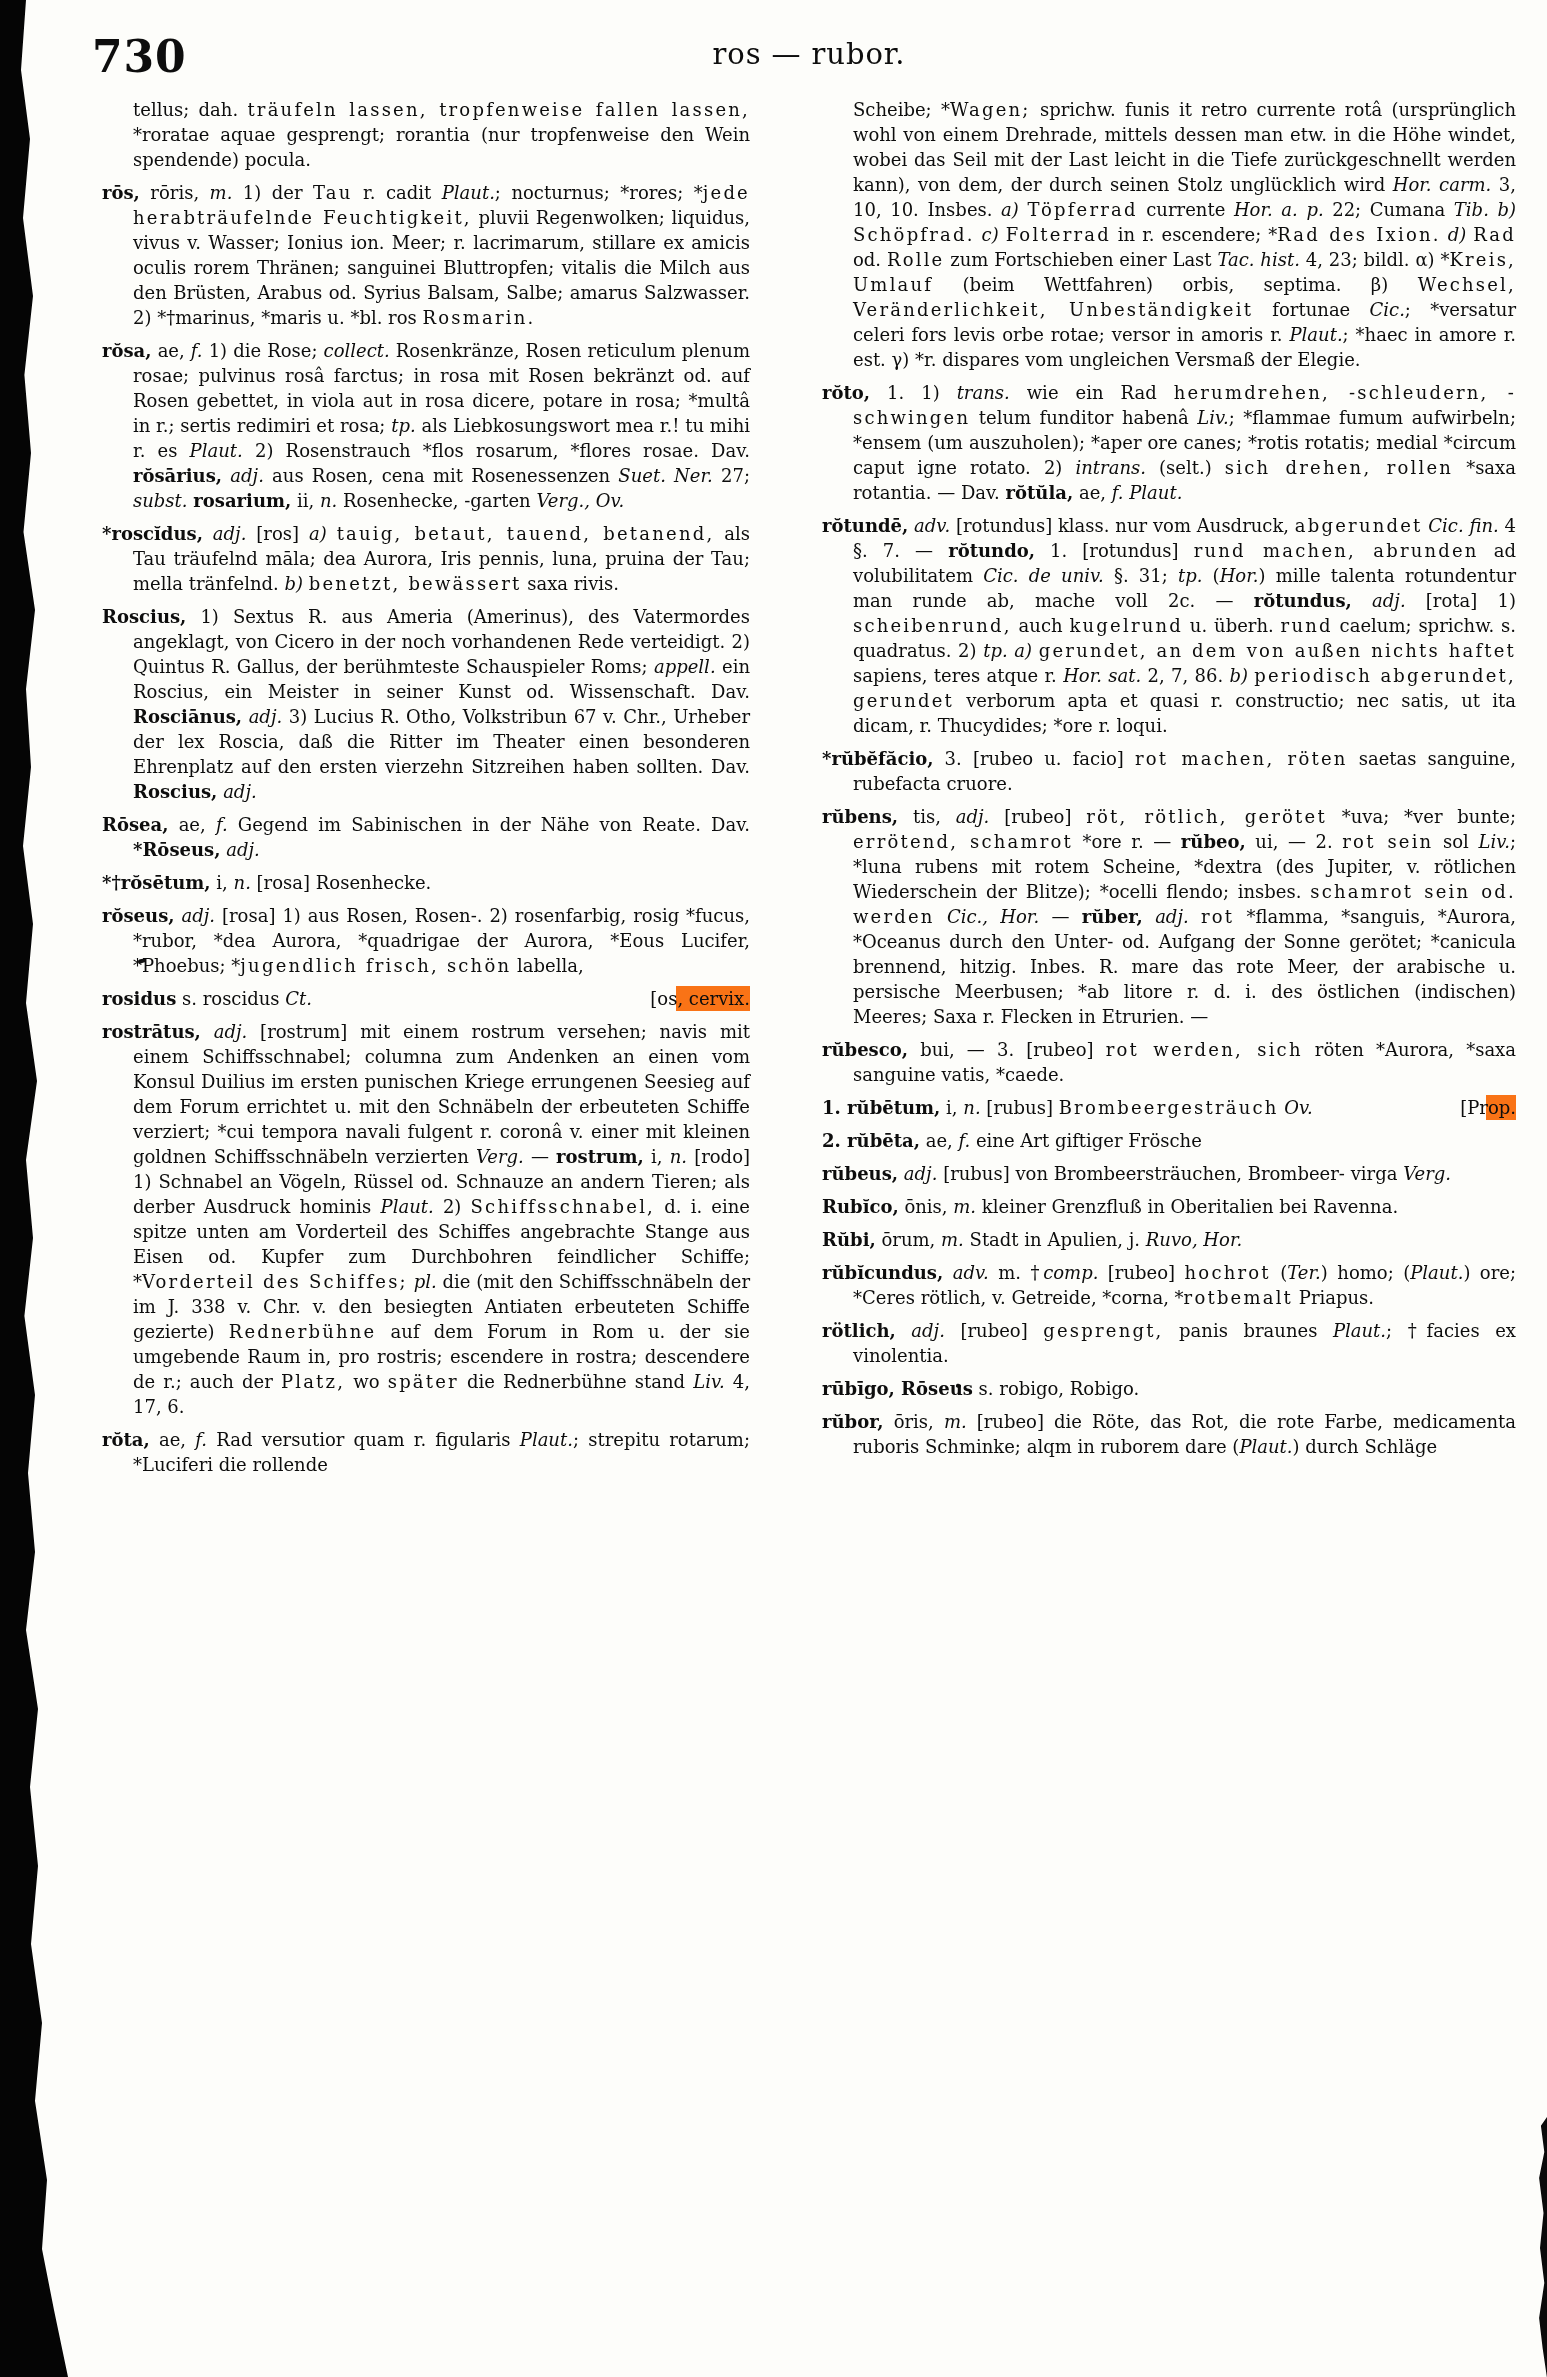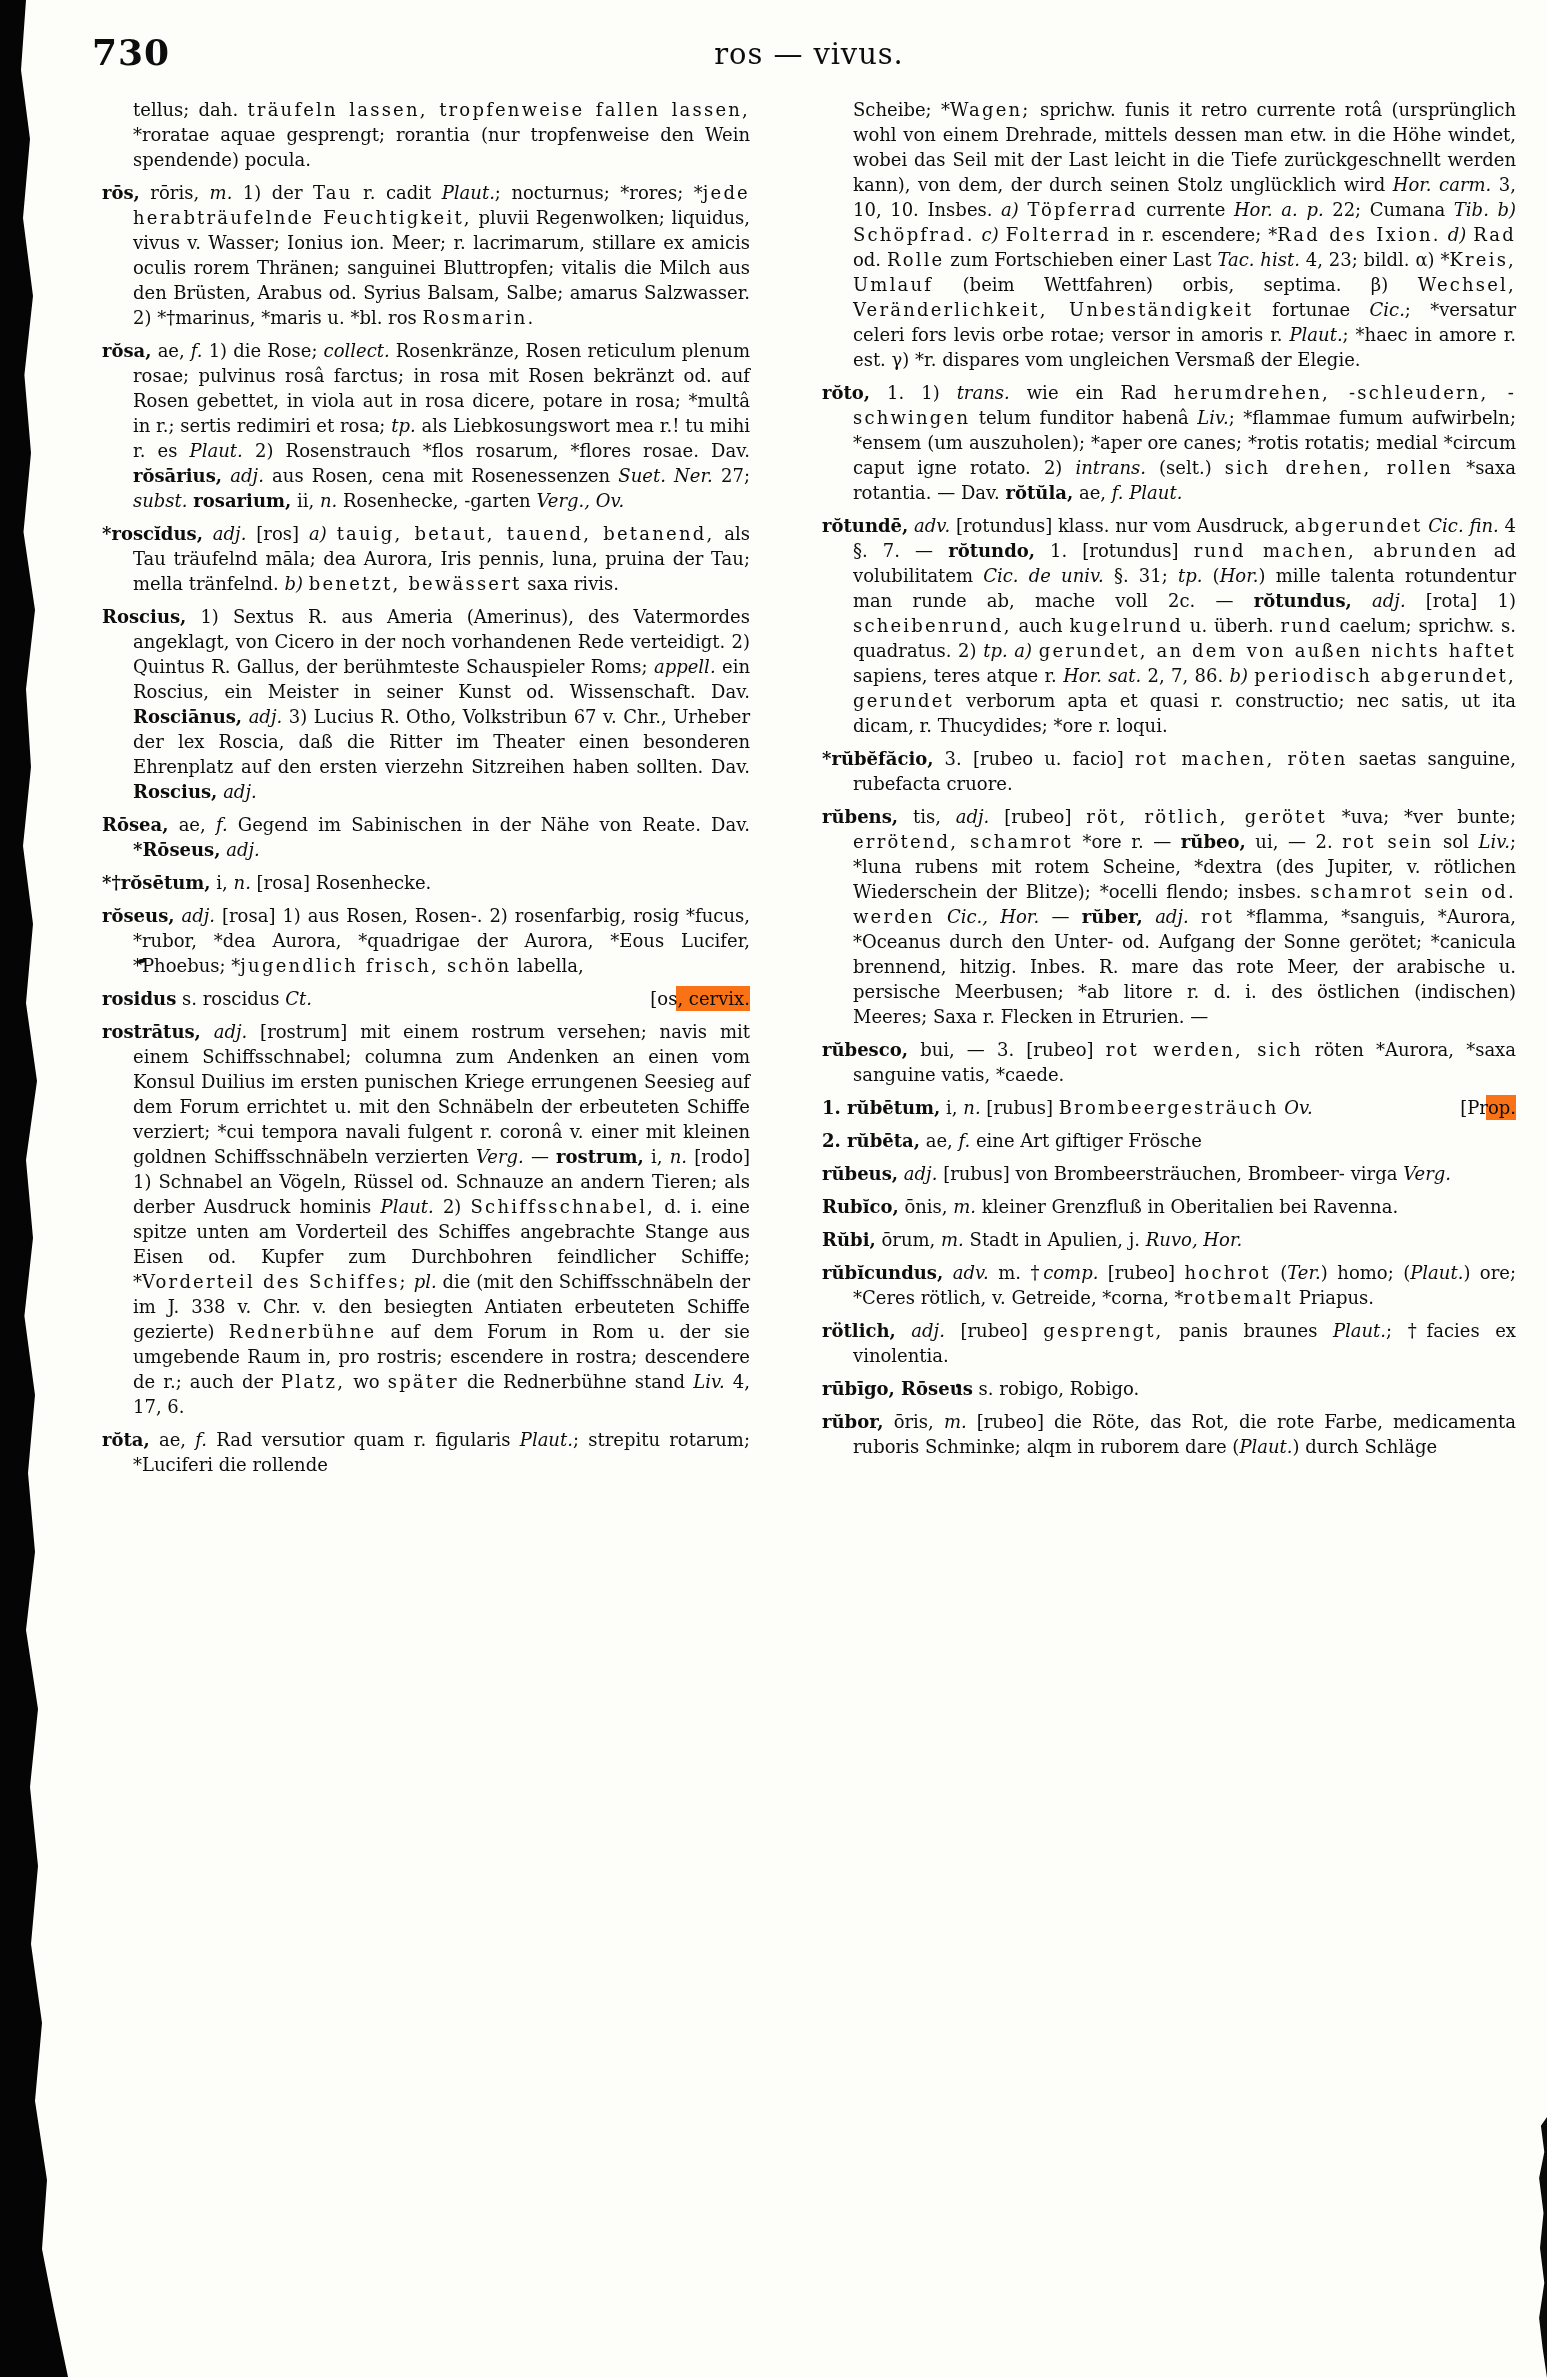--- a/index.html
+++ b/index.html
@@ -25,21 +25,21 @@
   }
   .speck{position:absolute;background:#141414;border-radius:1.7px;}
   .speck1{left:138px;top:959px;width:7.8px;height:3.5px;transform:rotate(-14deg);}
   .speck2{left:956px;top:1384px;width:5.2px;height:3.5px;transform:rotate(20deg);}
 
   .header{
     position:absolute;left:0;top:26px;width:100%;height:56px;
   }
   .page-number{
     position:absolute;left:92px;top:5.2px;
-    font-size:36px;font-weight:bold;letter-spacing:0.9px;
+    font-size:44px;font-weight:bold;letter-spacing:0.9px;
   }
   .running-head{
     position:absolute;left:94px;width:1430px;top:10.5px;
     text-align:center;font-size:29px;letter-spacing:0.9px;
   }
   .columns{
     position:absolute;left:94px;top:89px;width:1430px;height:2267px;
     display:flex;gap:56px;
   }
   .col{overflow:hidden;}
@@ -61,21 +61,21 @@
 <body>
 
 <div class="page">
   <div class="gutter"></div>
   <div class="right-edge"></div>
   <div class="speck speck1"></div>
   <div class="speck speck2"></div>
 
   <div class="header">
     <div class="page-number">730</div>
-    <div class="running-head">ros — vivus.</div>
+    <div class="running-head">ros — rubor.</div>
   </div>
 
   <div class="columns">
     <div class="col col-left" id="col-left">
         <p class="entry cont"><span class="seg-n">tellus; dah. </span><span class="seg-g">träufeln lassen, tropfenweise fallen lassen,</span><span class="seg-n"> *roratae aquae gesprengt; rorantia (nur tropfenweise den Wein spendende) pocula.</span></p>
         <p class="entry"><span class="seg-b">rōs,</span><span class="seg-n"> rōris, </span><span class="seg-i">m.</span><span class="seg-n"> 1) der </span><span class="seg-g">Tau</span><span class="seg-n"> r. cadit </span><span class="seg-i">Plaut.</span><span class="seg-n">; nocturnus; *rores; *</span><span class="seg-g">jede herabträufelnde Feuchtigkeit,</span><span class="seg-n"> pluvii Regenwolken; liquidus, vivus v. Wasser; Ionius ion. Meer; r. lacrimarum, stillare ex amicis oculis rorem Thränen; sanguinei Bluttropfen; vitalis die Milch aus den Brüsten, Arabus od. Syrius Balsam, Salbe; amarus Salzwasser. 2) *†marinus, *maris u. *bl. ros </span><span class="seg-g">Rosmarin.</span></p>
         <p class="entry"><span class="seg-b">rŏsa,</span><span class="seg-n"> ae, </span><span class="seg-i">f.</span><span class="seg-n"> 1) die Rose; </span><span class="seg-i">collect.</span><span class="seg-n"> Rosenkränze, Rosen reticulum plenum rosae; pulvinus rosâ farctus; in rosa mit Rosen bekränzt od. auf Rosen gebettet, in viola aut in rosa dicere, potare in rosa; *multâ in r.; sertis redimiri et rosa; </span><span class="seg-i">tp.</span><span class="seg-n"> als Liebkosungswort mea r.! tu mihi r. es </span><span class="seg-i">Plaut.</span><span class="seg-n"> 2) Rosenstrauch *flos rosarum, *flores rosae. Dav. </span><span class="seg-b">rŏsārius,</span><span class="seg-n"> </span><span class="seg-i">adj.</span><span class="seg-n"> aus Rosen, cena mit Rosenessenzen </span><span class="seg-i">Suet. Ner.</span><span class="seg-n"> 27; </span><span class="seg-i">subst.</span><span class="seg-n"> </span><span class="seg-b">rosarium,</span><span class="seg-n"> ii, </span><span class="seg-i">n.</span><span class="seg-n"> Rosenhecke, -garten </span><span class="seg-i">Verg., Ov.</span></p>
         <p class="entry"><span class="seg-b">*roscĭdus,</span><span class="seg-n"> </span><span class="seg-i">adj.</span><span class="seg-n"> [ros] </span><span class="seg-i">a)</span><span class="seg-n"> </span><span class="seg-g">tauig, betaut, tauend, betanend,</span><span class="seg-n"> als Tau träufelnd māla; dea Aurora, Iris pennis, luna, pruina der Tau; mella tränfelnd. </span><span class="seg-i">b)</span><span class="seg-n"> </span><span class="seg-g">benetzt, bewässert</span><span class="seg-n"> saxa rivis.</span></p>
         <p class="entry"><span class="seg-b">Roscius,</span><span class="seg-n"> 1) Sextus R. aus Ameria (Amerinus), des Vatermordes angeklagt, von Cicero in der noch vorhandenen Rede verteidigt. 2) Quintus R. Gallus, der berühmteste Schauspieler Roms; </span><span class="seg-i">appell.</span><span class="seg-n"> ein Roscius, ein Meister in seiner Kunst od. Wissenschaft. Dav. </span><span class="seg-b">Rosciānus,</span><span class="seg-n"> </span><span class="seg-i">adj.</span><span class="seg-n"> 3) Lucius R. Otho, Volkstribun 67 v. Chr., Urheber der lex Roscia, daß die Ritter im Theater einen besonderen Ehrenplatz auf den ersten vierzehn Sitzreihen haben sollten. Dav. </span><span class="seg-b">Roscius,</span><span class="seg-n"> </span><span class="seg-i">adj.</span></p>
         <p class="entry"><span class="seg-b">Rōsea,</span><span class="seg-n"> ae, </span><span class="seg-i">f.</span><span class="seg-n"> Gegend im Sabinischen in der Nähe von Reate. Dav. </span><span class="seg-b">*Rōseus,</span><span class="seg-n"> </span><span class="seg-i">adj.</span></p>

